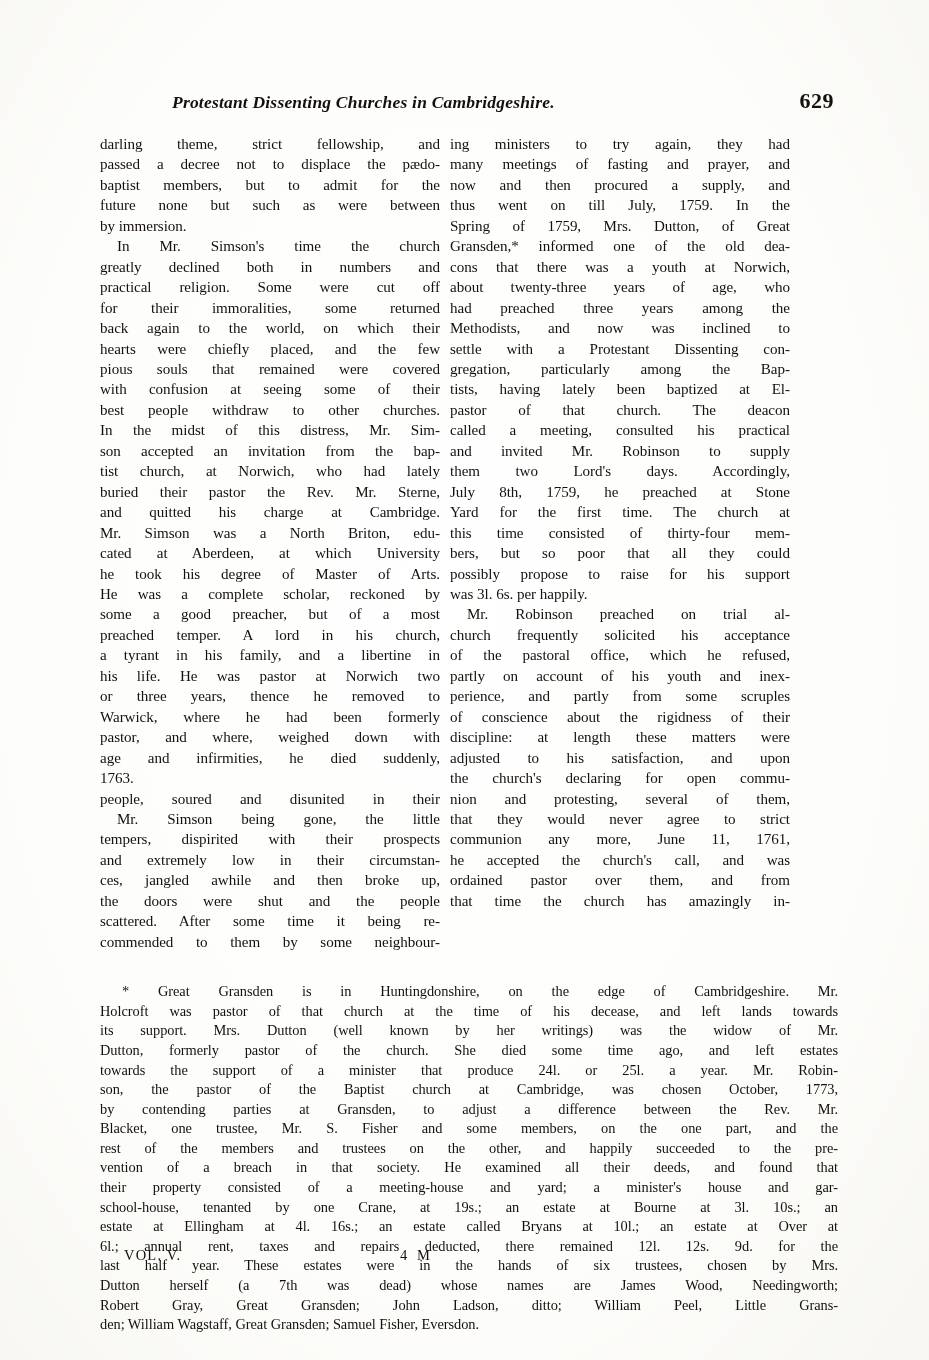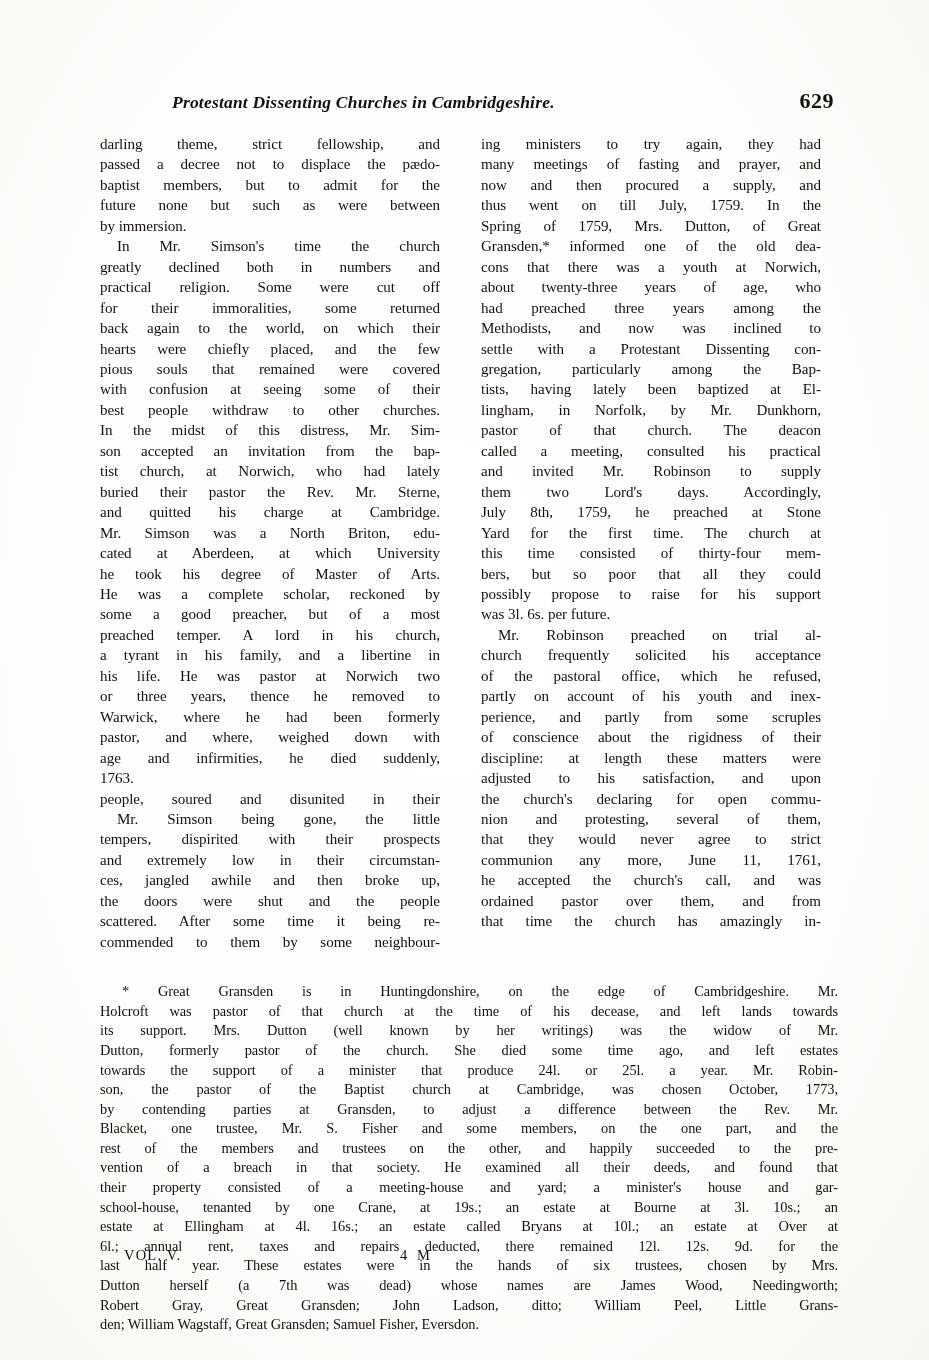--- a/index.html
+++ b/index.html
@@ -53,21 +53,21 @@
     margin-left: auto;
     font-size: 22px;
     font-weight: bold;
     letter-spacing: 0.5px;
     padding-right: 4px;
   }
 
   
   .columns {
     display: flex;
-    gap: 41px;
+    gap: 10px;
     align-items: flex-start;
   }
   .col {
     width: 340px;
   }
   .col p {
     margin: 0;
     font-size: 15.1px;
     line-height: 20.45px;
     text-align: justify;
@@ -202,31 +202,30 @@
             <span class="ln">thus went on till July, 1759.   In the</span>
             <span class="ln">Spring of 1759, Mrs. Dutton, of Great</span>
             <span class="ln">Gransden,* informed one of the old dea-</span>
             <span class="ln">cons that there was a youth at Norwich,</span>
             <span class="ln">about twenty-three years of age, who</span>
             <span class="ln">had preached three years among the</span>
             <span class="ln">Methodists, and now was inclined to</span>
             <span class="ln">settle with a Protestant Dissenting con-</span>
             <span class="ln">gregation, particularly among the Bap-</span>
             <span class="ln">tists, having lately been baptized at El-</span>
-            <span class="ln">lingham, in Norfolk, by Mr. Dunkhorn,</span>
             <span class="ln">pastor of that church.   The deacon</span>
             <span class="ln">called a meeting, consulted his practical</span>
             <span class="ln">and invited Mr. Robinson to supply</span>
             <span class="ln">them two Lord's days.   Accordingly,</span>
             <span class="ln">July 8th, 1759, he preached at Stone</span>
             <span class="ln">Yard for the first time.   The church at</span>
             <span class="ln">this time consisted of thirty-four mem-</span>
             <span class="ln">bers, but so poor that all they could</span>
             <span class="ln">possibly propose to raise for his support</span>
-            <span class="ln flush">was 3l. 6s. per future.</span>
+            <span class="ln flush">was 3l. 6s. per happily.</span>
           </p>
           <p>
             <span class="ln indent">Mr. Robinson preached on trial al-</span>
             <span class="ln">church frequently solicited his acceptance</span>
             <span class="ln">of the pastoral office, which he refused,</span>
             <span class="ln">partly on account of his youth and inex-</span>
             <span class="ln">perience, and partly from some scruples</span>
             <span class="ln">of conscience about the rigidness of their</span>
             <span class="ln">discipline: at length these matters were</span>
             <span class="ln">adjusted to his satisfaction, and upon</span>

